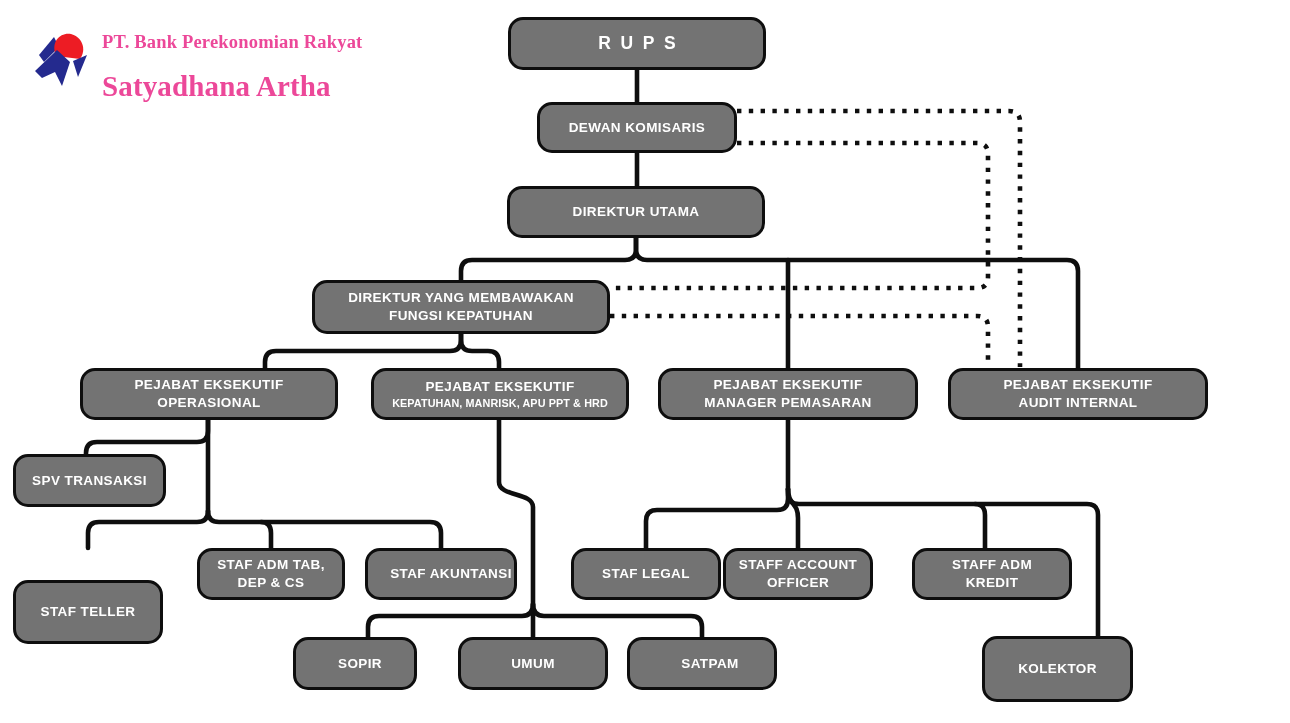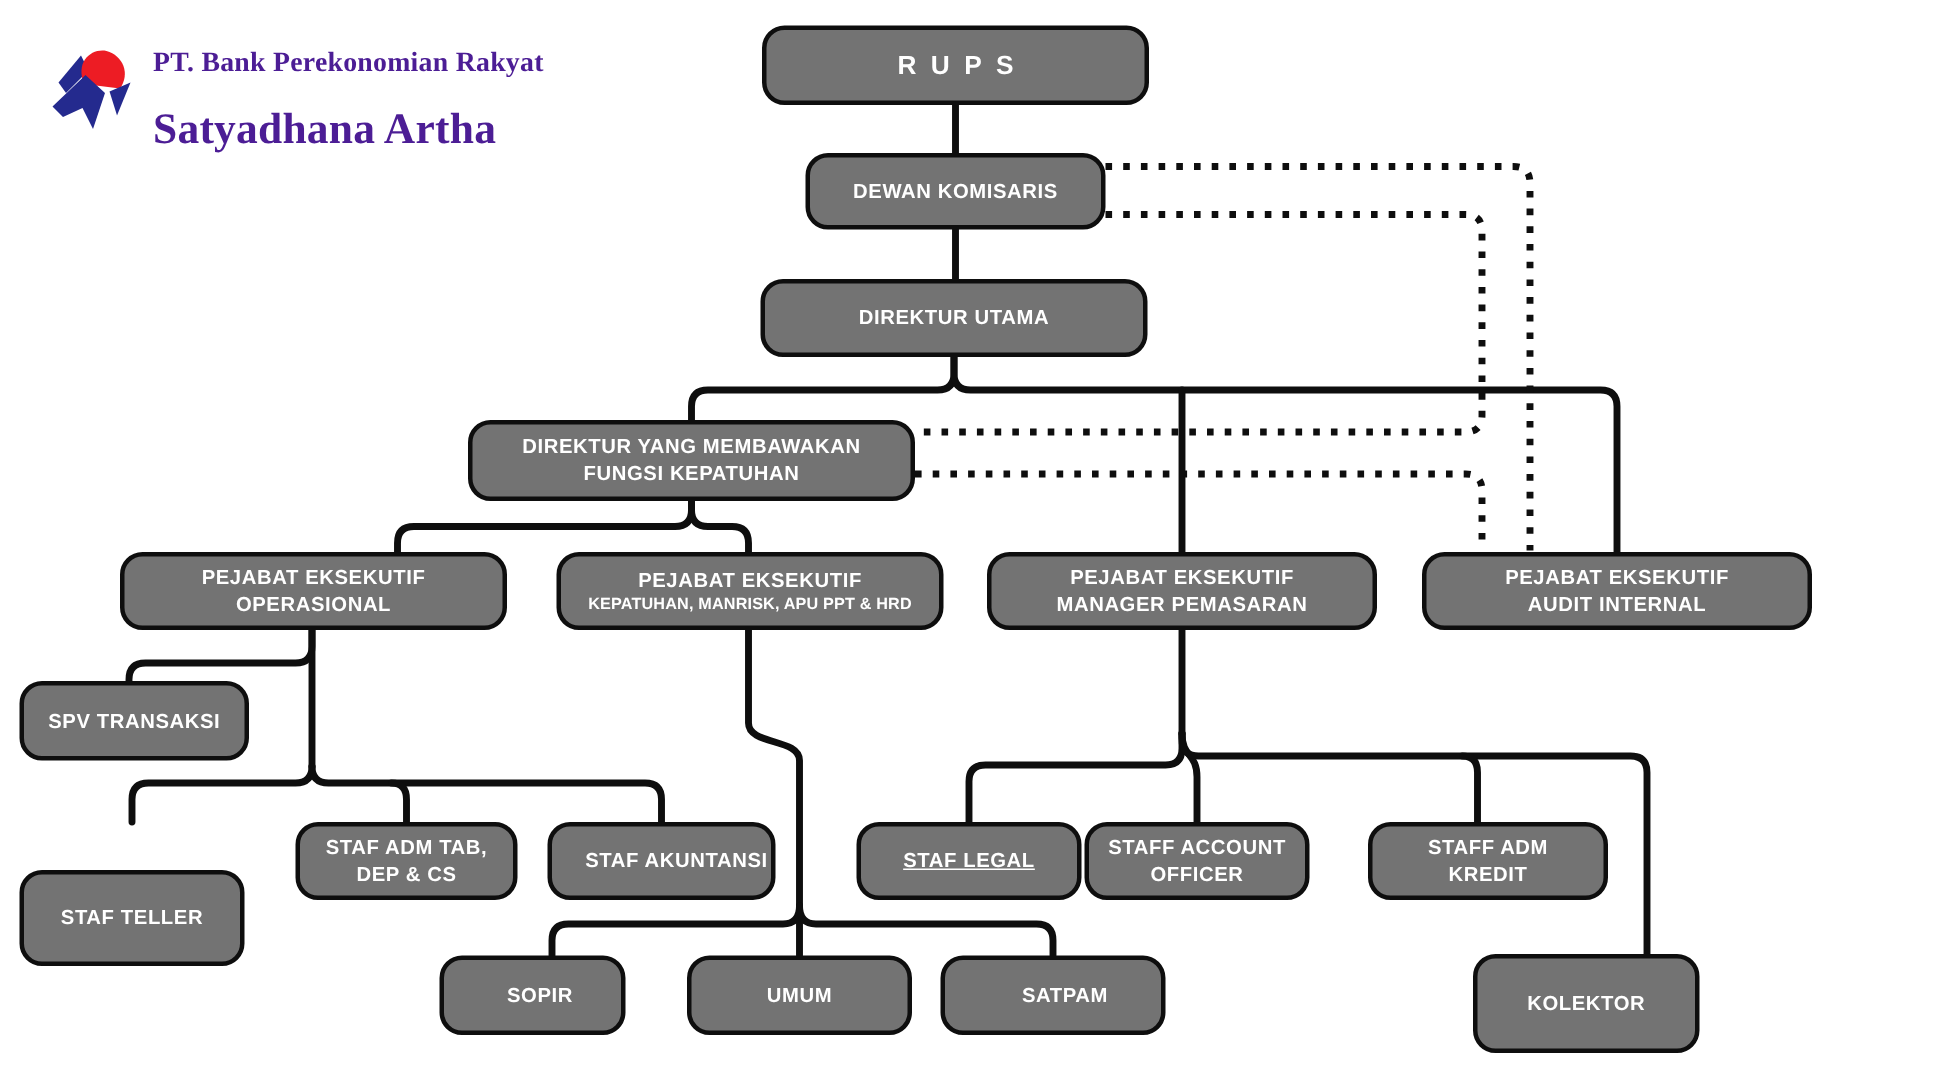--- a/index.html
+++ b/index.html
@@ -23,21 +23,21 @@
     color:#ffffff;font-weight:bold;
     display:flex;flex-direction:column;align-items:center;justify-content:center;
     text-align:center;font-size:13.5px;letter-spacing:.03em;line-height:1.32;
   }
   .node span{display:block;white-space:nowrap;}
   .node.rups{font-size:17.5px;letter-spacing:.55em;text-indent:.55em;}
   .node.sub-small .l2{font-size:10.8px;letter-spacing:.01em;}
   
   #logo{position:absolute;left:28px;top:28px;z-index:3;display:flex;align-items:flex-start;}
   #logo-mark{width:66px;height:60px;margin-right:8px;}
-  #logo-text{color:#4c1d95;font-family:"Liberation Serif",serif;font-weight:bold;line-height:1;}
+  #logo-text{color:#ec4899;font-family:"Liberation Serif",serif;font-weight:bold;line-height:1;}
   #logo-line1{font-size:18.5px;letter-spacing:.01em;margin-top:5px;}
   #logo-line2{font-size:29px;margin-top:20px;letter-spacing:.005em;}
 </style>
 </head>
 <body>
 
 <div id="stage">
 
   <div id="logo">
     <svg id="logo-mark" viewBox="0 0 64 60">
@@ -125,21 +125,21 @@
 
   <div class="node" style="left:197px;top:548px;width:148px;height:52px;">
     <span class="l1">STAF ADM TAB,</span>
     <span class="l2">DEP &amp; CS</span>
   </div>
 
   <div class="node" style="left:365px;top:548px;width:152px;height:52px;padding-left:20px;">
     <span class="l1">STAF AKUNTANSI</span>
   </div>
 
-  <div class="node" style="left:571px;top:548px;width:150px;height:52px;text-decoration:underline;">
+  <div class="node" style="left:571px;top:548px;width:150px;height:52px;">
     <span class="l1">STAF LEGAL</span>
   </div>
 
   <div class="node" style="left:723px;top:548px;width:150px;height:52px;">
     <span class="l1">STAFF ACCOUNT</span>
     <span class="l2">OFFICER</span>
   </div>
 
   <div class="node" style="left:912px;top:548px;width:160px;height:52px;">
     <span class="l1">STAFF ADM</span>

